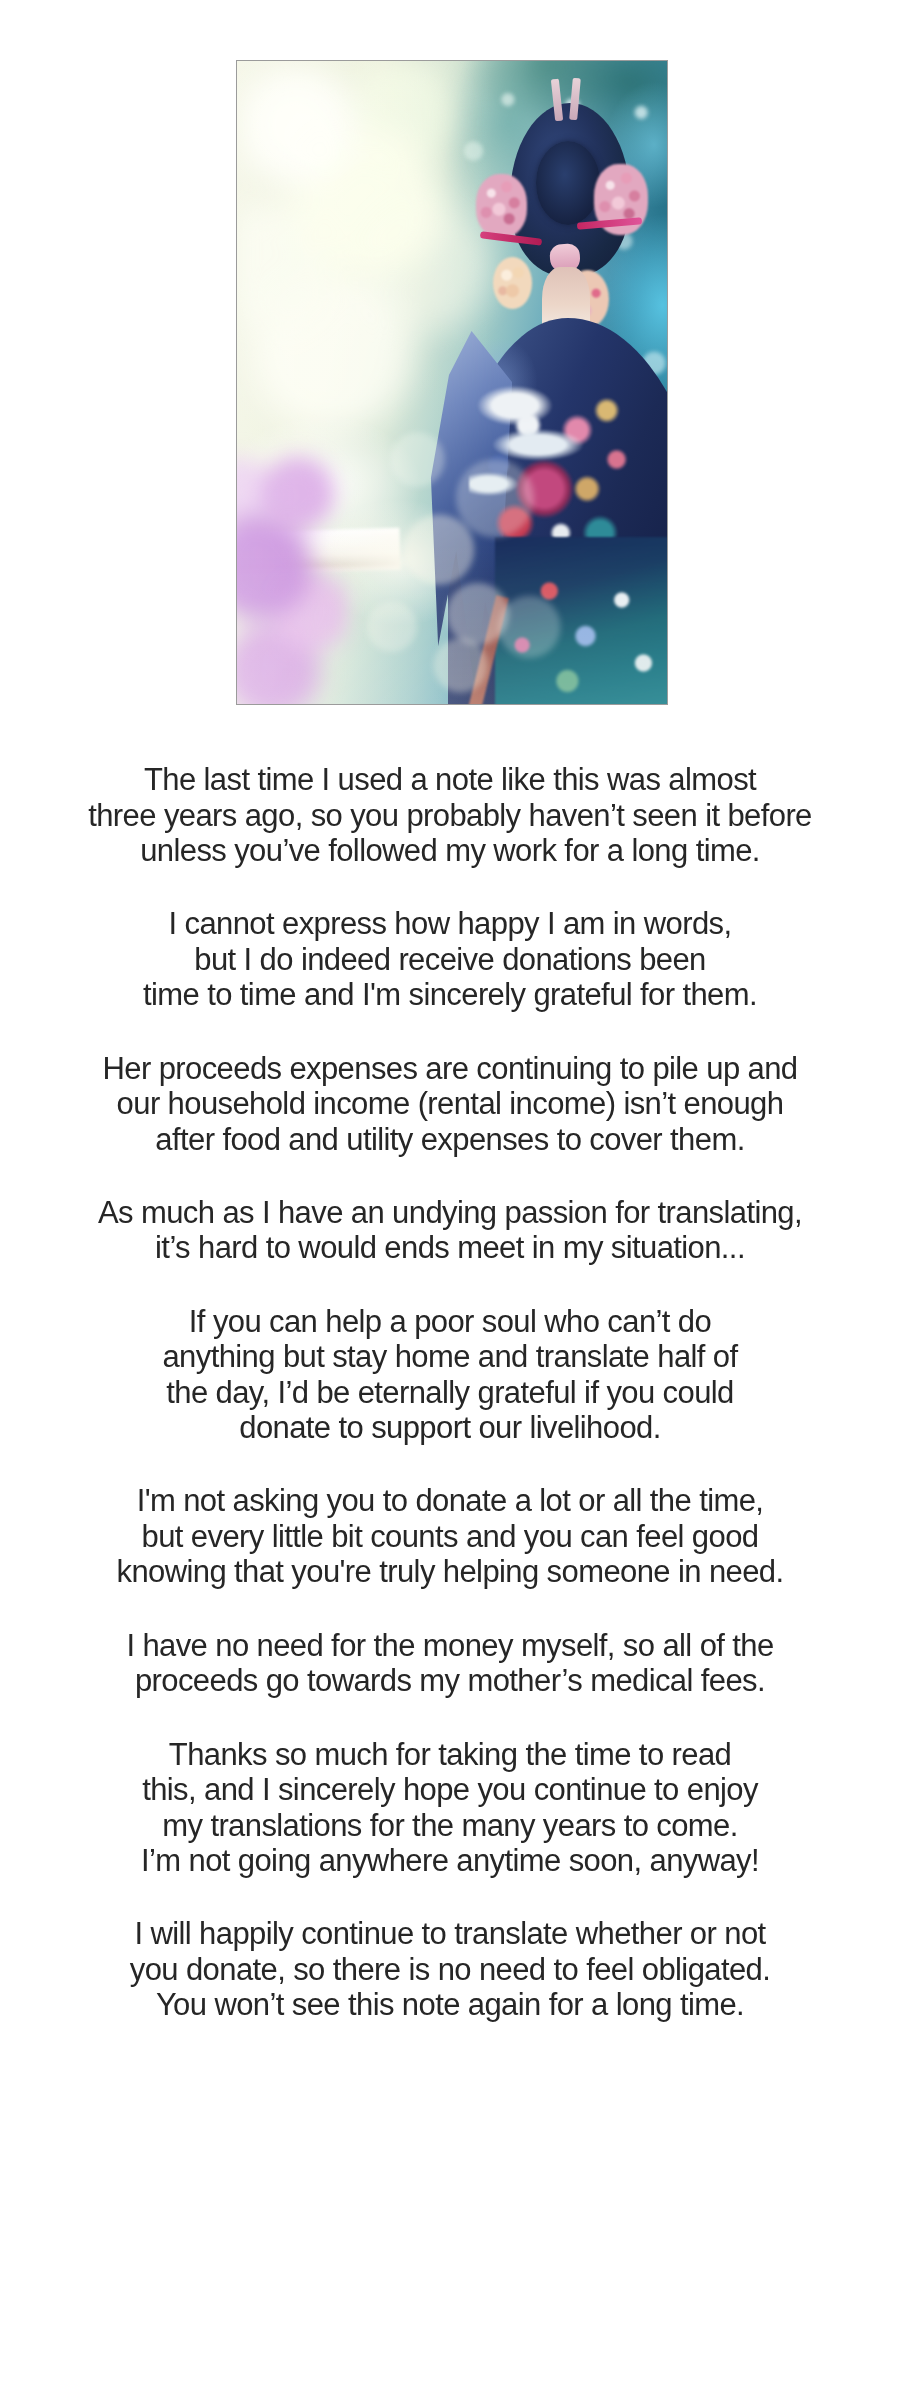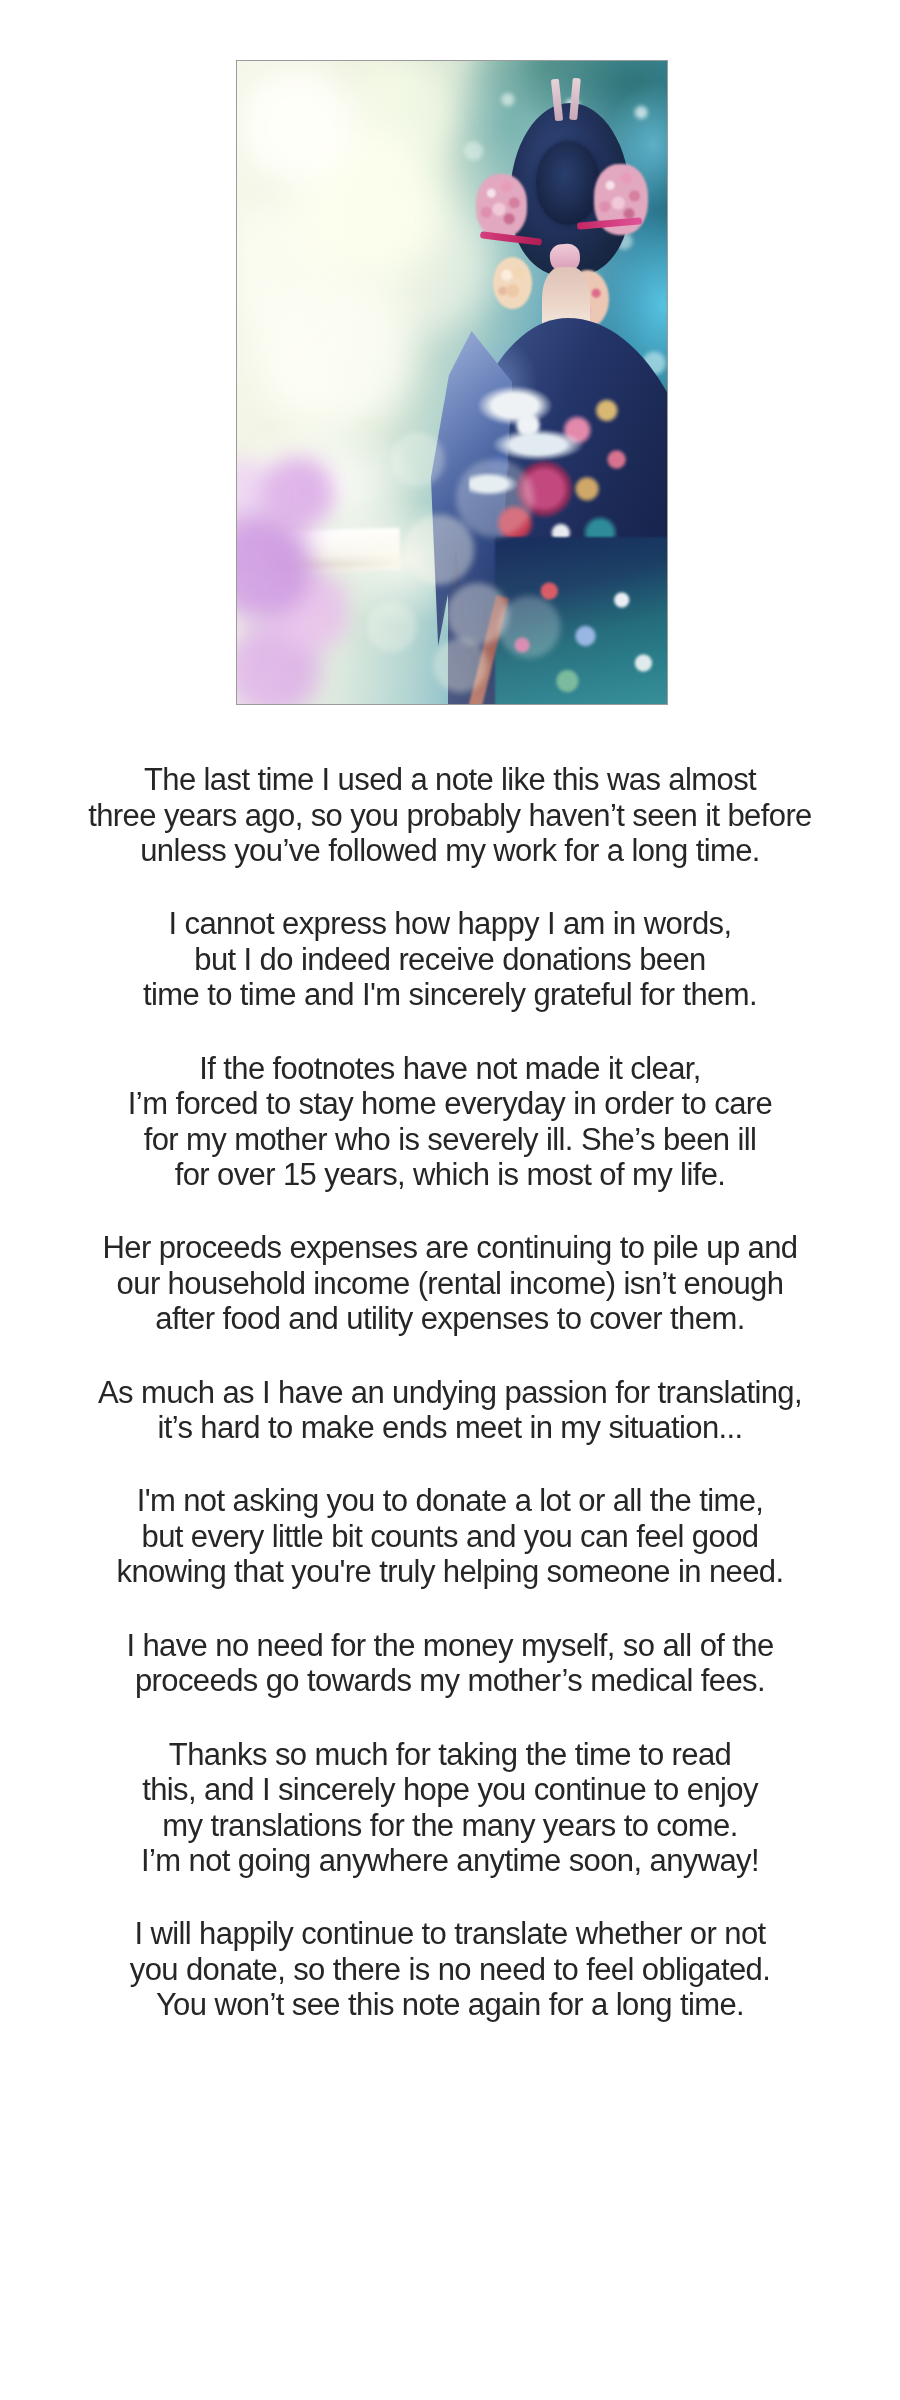--- a/index.html
+++ b/index.html
@@ -287,29 +287,29 @@
     <div class="L ph-haze"></div>
   </figure>
 
   <div class="note">
     <p>The last time I used a note like this was almost
 three years ago, so you probably haven’t seen it before
 unless you’ve followed my work for a long time.</p>
     <p>I cannot express how happy I am in words,
 but I do indeed receive donations been
 time to time and I'm sincerely grateful for them.</p>
-    <p>If the footnotes have not made it clear,
-I’m forced to stay home everyday in order to care
-for my mother who is severely ill. She’s been ill
-for over 15 years, which is most of my life.</p>
     <p>Her proceeds expenses are continuing to pile up and
 our household income (rental income) isn’t enough
 after food and utility expenses to cover them.</p>
     <p>As much as I have an undying passion for translating,
-it’s hard to make ends meet in my situation...</p>
+it’s hard to would ends meet in my situation...</p>
+    <p>If you can help a poor soul who can’t do
+anything but stay home and translate half of
+the day, I’d be eternally grateful if you could
+donate to support our livelihood.</p>
     <p>I'm not asking you to donate a lot or all the time,
 but every little bit counts and you can feel good
 knowing that you're truly helping someone in need.</p>
     <p>I have no need for the money myself, so all of the
 proceeds go towards my mother’s medical fees.</p>
     <p>Thanks so much for taking the time to read
 this, and I sincerely hope you continue to enjoy
 my translations for the many years to come.
 I’m not going anywhere anytime soon, anyway!</p>
     <p>I will happily continue to translate whether or not

